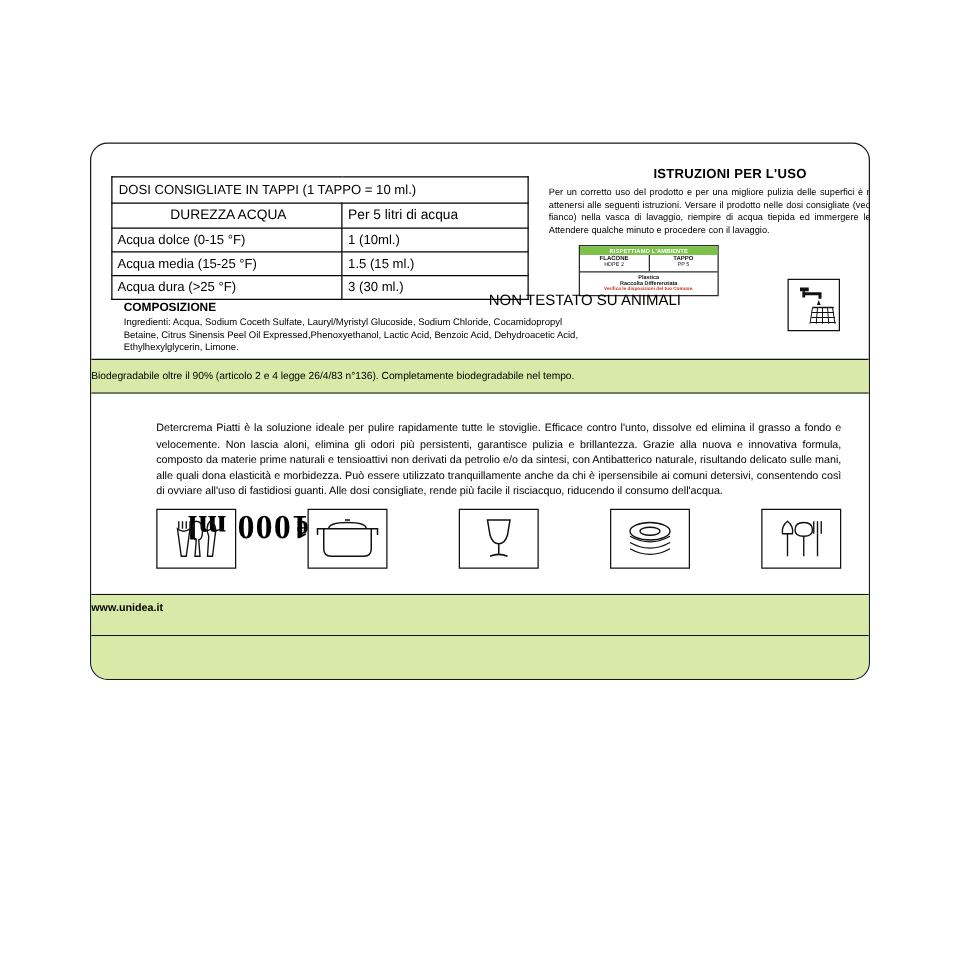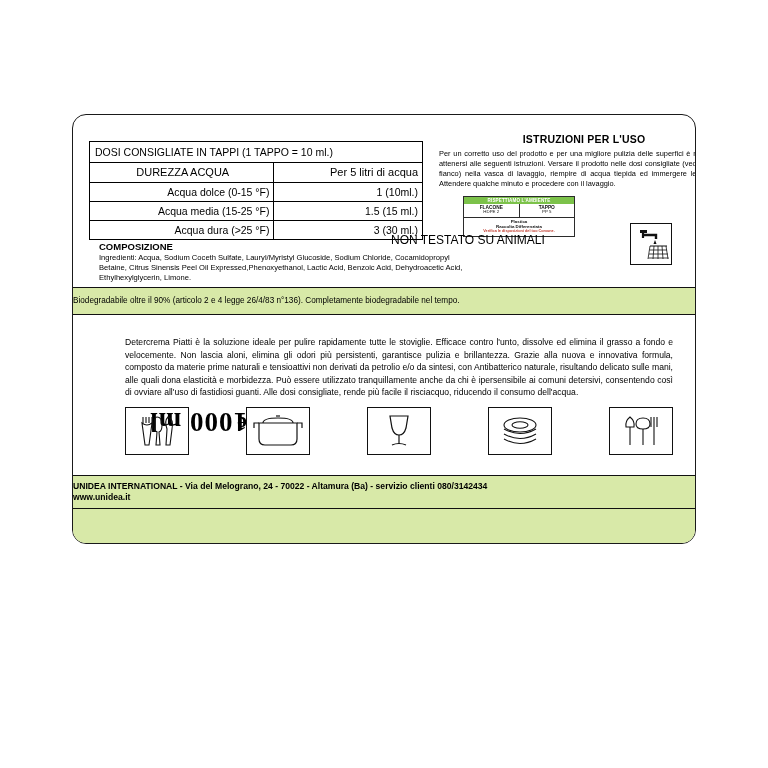--- a/index.html
+++ b/index.html
@@ -38,21 +38,21 @@
   }
   table.dose {
     border-collapse: collapse;
     width: 100%;
     font-size: 10.5px;
     color: #000;
   }
   table.dose td {
     border: 1px solid #000;
     padding: 3px 4px;
-    text-align: right;
+    text-align: left;
     line-height: 1.15;
   }
   table.dose td.hdr-full {
     text-align: left;
     font-size: 10.5px;
     padding: 4px 5px;
   }
   table.dose td.left {
     text-align: center;
     padding-left: 6px;
@@ -410,18 +410,17 @@
             <path d="M29 18 v16"></path>
             <path d="M40 6 v10 M43 6 v10 M37 6 v10"></path>
             <path d="M40 16 v18"></path>
           </g>
         </svg>
       </div>
     </div>
   </div>
 
   <div class="green-bar bar-footer">
-    <div class="f1">UNIDEA INTERNATIONAL - Via del Melograno, 24 - 70022 - Altamura (Ba) - servizio clienti 080/3142434</div>
     <div class="f2">www.unidea.it</div>
   </div>
 
   <div class="green-fill"></div>
 </div>
 
 </body></html>

